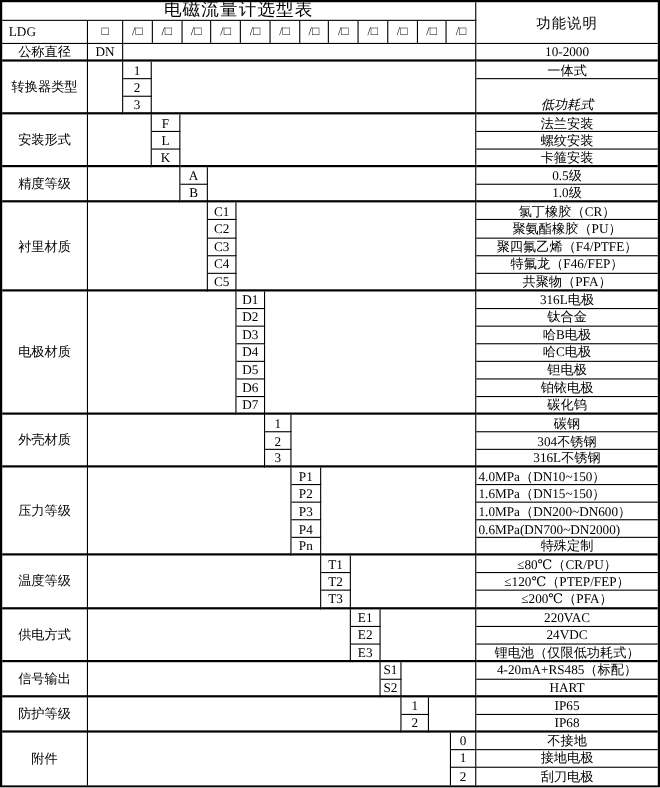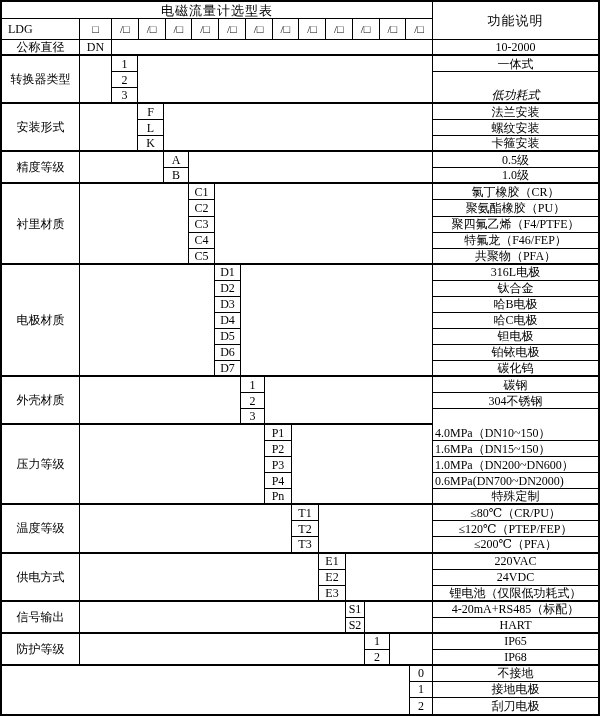--- a/index.html
+++ b/index.html
@@ -15,21 +15,21 @@
   .cell{
     border-right:1px solid #000;border-bottom:1px solid #000;
     display:flex;align-items:center;justify-content:center;
     overflow:hidden;white-space:nowrap;
   }
   .noR{border-right:none;}
   .noB{border-bottom:none;}
   .gsep{border-bottom-width:2px;}
   .left{justify-content:flex-start;padding-left:2px;}
   .padL{justify-content:flex-start;padding-left:6px;}
-  .title{font-size:13px;letter-spacing:1px;}
+  .title{font-size:16px;letter-spacing:1px;}
   .rhead{font-size:13px;letter-spacing:1px;}
   .slots{display:flex;align-items:stretch;padding:0;}
   .slot{flex:1;border-right:1px solid #000;display:flex;align-items:center;justify-content:center;font-size:11px;}
   .slot:last-child{border-right:none;}
 </style>
 </head>
 <body>
 
 <div id="sheet">
   <div class="cell title" style="grid-column:1/16;grid-row:1;">电磁流量计选型表</div>
@@ -109,20 +109,21 @@
     <div class="cell gsep" style="grid-area: 23 / 7;">D7</div>
     <div class="cell noR gsep" style="grid-area: 23 / 16;">碳化钨</div>
     <div class="cell gsep" style="grid-area: 17 / 8 / 24 / 16;"></div>
     <div class="cell gsep" style="grid-area: 24 / 1 / 27;">外壳材质</div>
     <div class="cell gsep" style="grid-area: 24 / 2 / 27 / 8;"></div>
     <div class="cell " style="grid-area: 24 / 8;">1</div>
     <div class="cell noR " style="grid-area: 24 / 16;">碳钢</div>
     <div class="cell " style="grid-area: 25 / 8;">2</div>
     <div class="cell noR " style="grid-area: 25 / 16;">304不锈钢</div>
     <div class="cell gsep" style="grid-area: 26 / 8;">3</div>
+    <div class="cell noR gsep" style="grid-area: 26 / 16;">316L不锈钢</div>
     <div class="cell gsep" style="grid-area: 24 / 9 / 27 / 16;"></div>
     <div class="cell gsep" style="grid-area: 27 / 1 / 32;">压力等级</div>
     <div class="cell gsep" style="grid-area: 27 / 2 / 32 / 9;"></div>
     <div class="cell " style="grid-area: 27 / 9;">P1</div>
     <div class="cell noR  left" style="grid-area: 27 / 16;">4.0MPa（DN10~150）</div>
     <div class="cell " style="grid-area: 28 / 9;">P2</div>
     <div class="cell noR  left" style="grid-area: 28 / 16;">1.6MPa（DN15~150）</div>
     <div class="cell " style="grid-area: 29 / 9;">P3</div>
     <div class="cell noR  left" style="grid-area: 29 / 16;">1.0MPa（DN200~DN600）</div>
     <div class="cell " style="grid-area: 30 / 9;">P4</div>
@@ -155,20 +156,21 @@
     <div class="cell gsep" style="grid-area: 39 / 12;">S2</div>
     <div class="cell noR gsep" style="grid-area: 39 / 16;">HART</div>
     <div class="cell gsep" style="grid-area: 38 / 13 / 40 / 16;"></div>
     <div class="cell gsep" style="grid-area: 40 / 1 / 42;">防护等级</div>
     <div class="cell gsep" style="grid-area: 40 / 2 / 42 / 13;"></div>
     <div class="cell " style="grid-area: 40 / 13;">1</div>
     <div class="cell noR " style="grid-area: 40 / 16;">IP65</div>
     <div class="cell gsep" style="grid-area: 41 / 13;">2</div>
     <div class="cell noR gsep" style="grid-area: 41 / 16;">IP68</div>
     <div class="cell gsep" style="grid-area: 40 / 14 / 42 / 16;"></div>
+    <div class="cell noB" style="grid-area: 42 / 1 / 45;">附件</div>
     <div class="cell noB" style="grid-area: 42 / 2 / 45 / 15;"></div>
     <div class="cell " style="grid-area: 42 / 15;">0</div>
     <div class="cell noR " style="grid-area: 42 / 16;">不接地</div>
     <div class="cell " style="grid-area: 43 / 15;">1</div>
     <div class="cell noR " style="grid-area: 43 / 16;">接地电极</div>
     <div class="cell noB" style="grid-area: 44 / 15;">2</div>
     <div class="cell noR noB" style="grid-area: 44 / 16;">刮刀电极</div>
   </div>
 
 </body></html>

